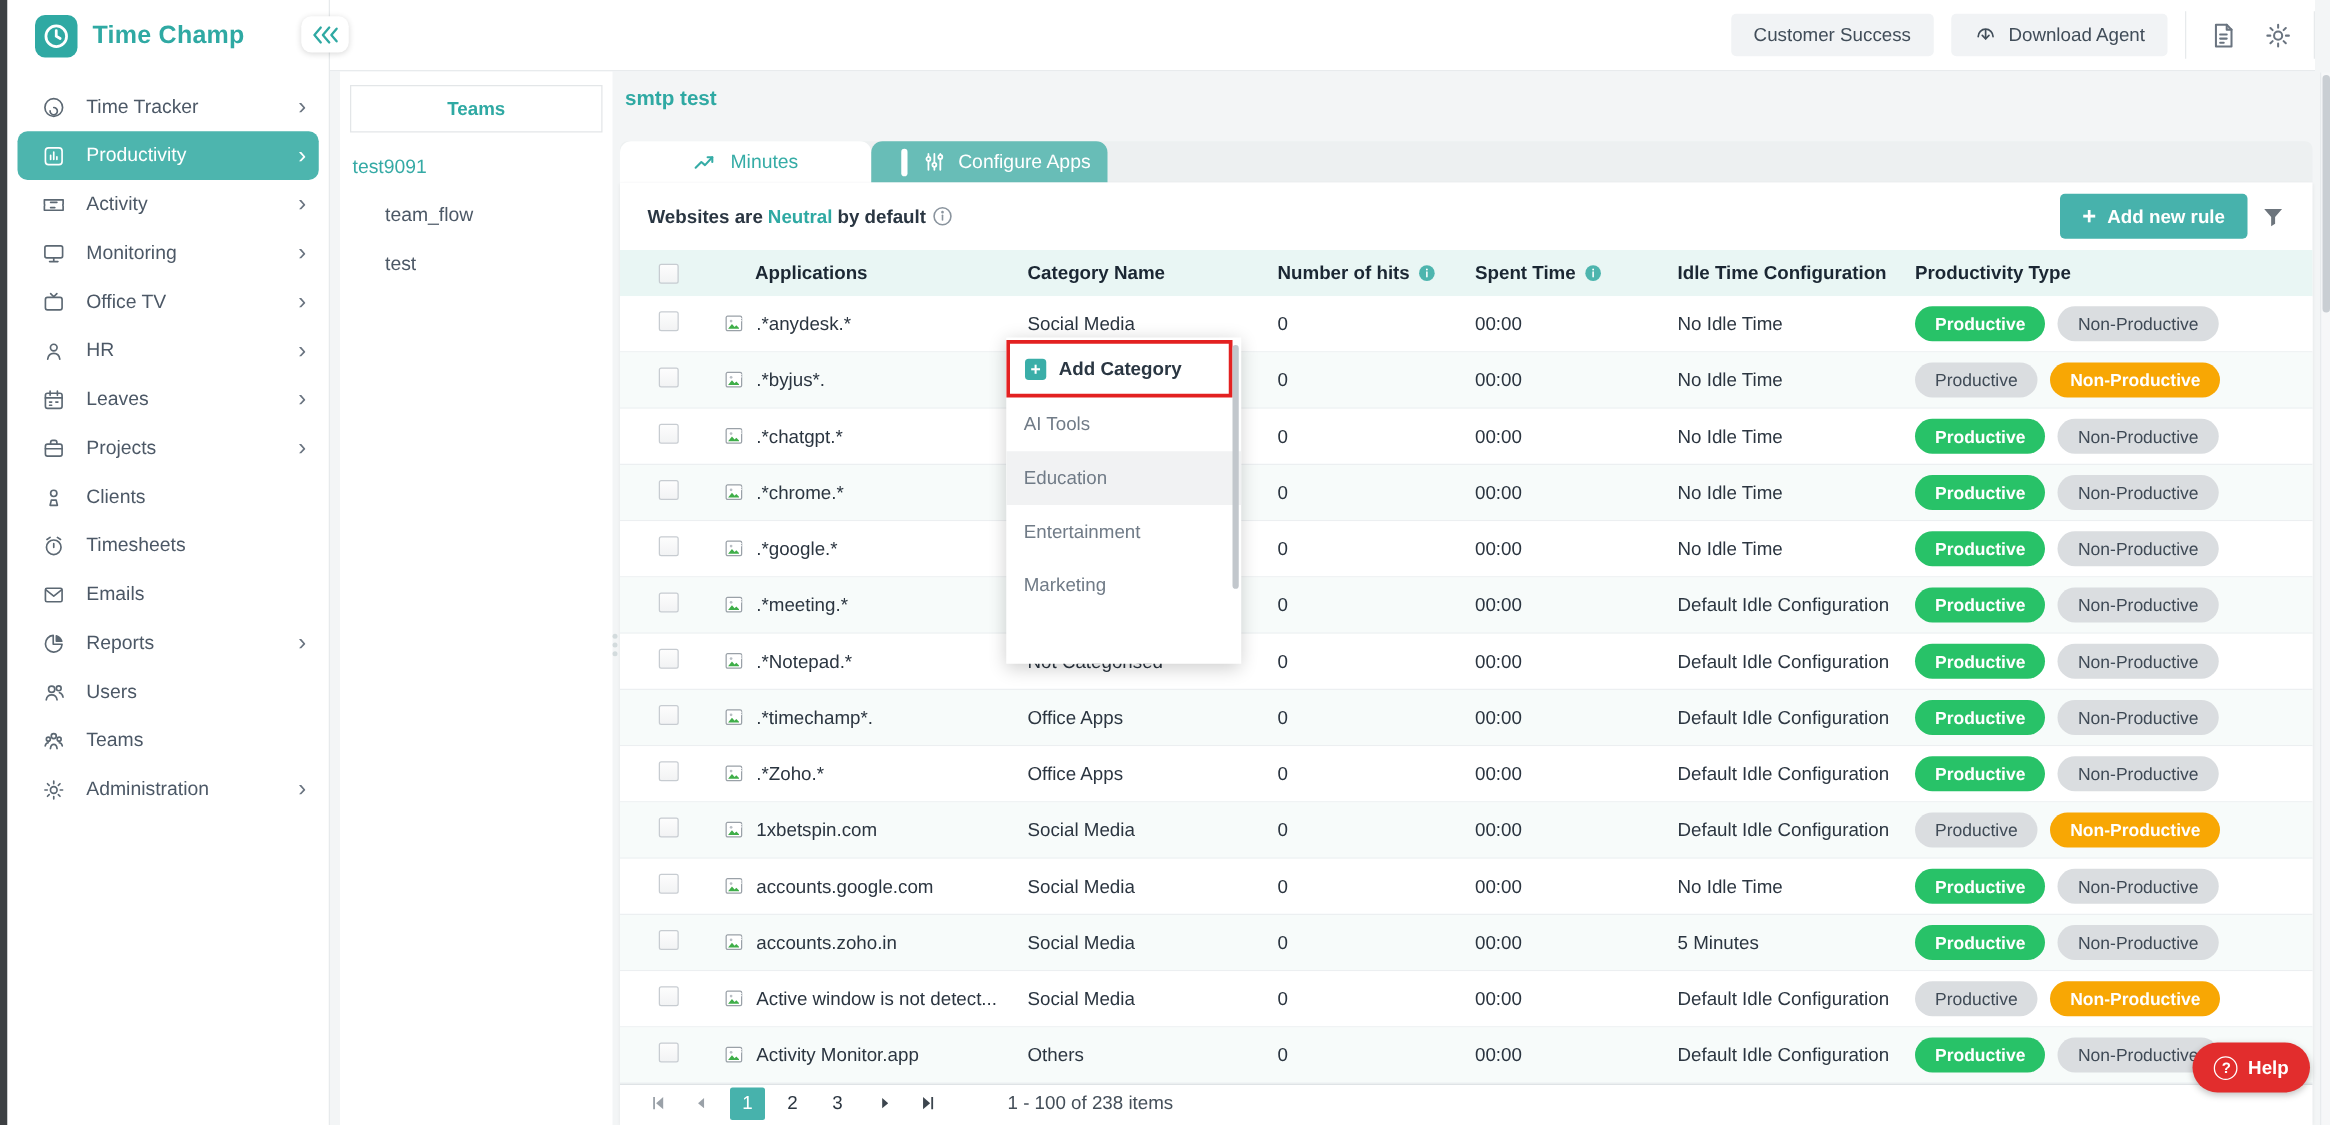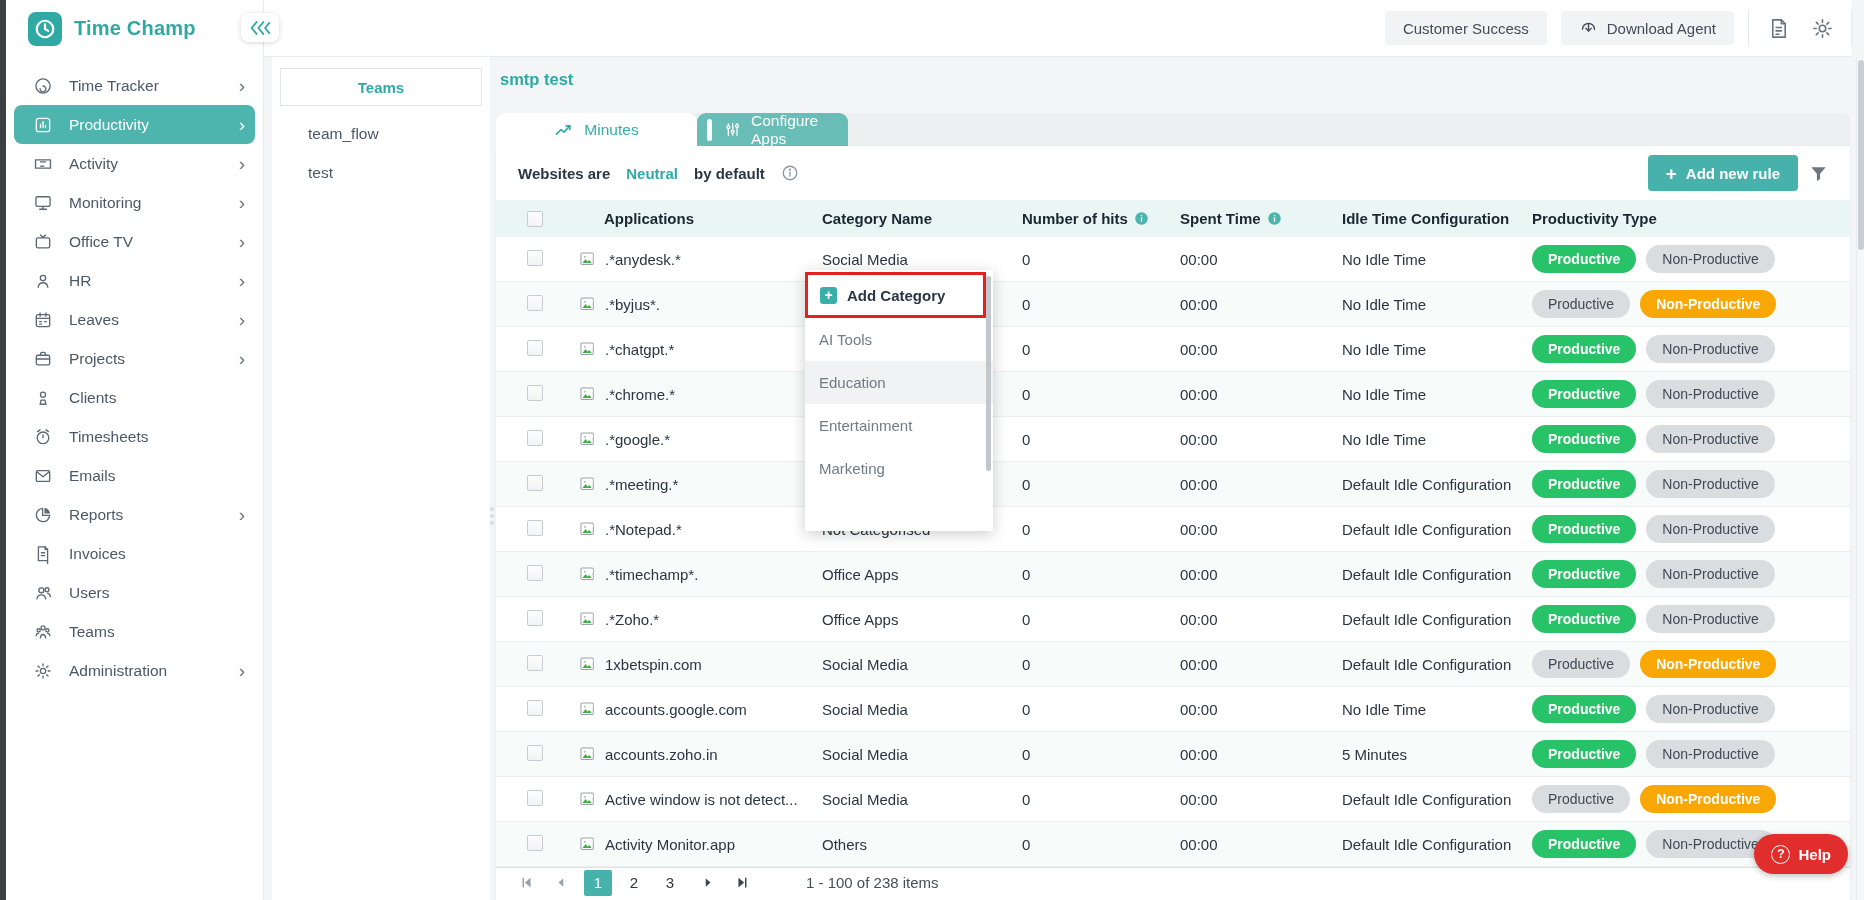--- a/index.html
+++ b/index.html
@@ -57,27 +57,27 @@
   .caret-down { width:0; height:0; border-left:5px solid transparent; border-right:5px solid transparent;
     border-top:6px solid #9aa1a8; margin-left:8px; }
 
   
   .page-title { position:absolute; left:500px; top:70px; color:#2fa9a3; font-size:16.5px; font-weight:bold; }
   .tab-bar { position:absolute; left:496px; top:113px; right:14px; height:33px; display:flex; background:#edf0f1;
     border-radius:6px 6px 0 0; }
   .tab { height:33px; display:flex; align-items:center; justify-content:center; gap:10px;
     font-size:15.5px; cursor:pointer; border-radius:9px 9px 0 0; }
   .tab.trends { width:201px; background:#fff; color:#35aca6; }
-  .tab.configure { width:151px; background:#68bdb7; color:#fff; position:relative; padding-left:10px; }
+  .tab.configure { width:189px; background:#68bdb7; color:#fff; position:relative; padding-left:10px; }
   .tab-indicator { width:5px; height:22px; background:#fff; border-radius:3px; margin-right:2px; }
 
   .card { position:absolute; left:496px; top:146px; width:1354px; height:754px; background:#fff;
     box-shadow:0 1px 3px rgba(0,0,0,.06); }
   .toolbar { height:54px; display:flex; align-items:center; padding:0 14px 0 22px; }
-  .banner { display:flex; align-items:center; gap:16px; font-size:15px; font-weight:bold; color:#2a3642; }
+  .banner { display:flex; align-items:center; gap:4px; font-size:15px; font-weight:bold; color:#2a3642; }
   .banner .hl { color:#2fa9a3; }
   .add-rule-btn { margin-left:auto; height:36px; background:#47b2ac; color:#fff; border:none; border-radius:4px;
     font-family:inherit; font-size:15px; font-weight:bold; padding:0 18px; display:flex; align-items:center; gap:9px; cursor:pointer; }
   .add-rule-btn .plus { font-size:19px; font-weight:bold; line-height:1; }
   .filter-btn { width:36px; height:36px; border:none; background:transparent; display:flex; align-items:center;
     justify-content:center; cursor:pointer; margin-left:2px; }
 
   .grid-row { display:grid; grid-template-columns:76px 246px 202px 158px 162px 190px auto; align-items:center; }
   .thead { height:37px; background:#e9f6f4; font-weight:bold; font-size:15px; color:#1b2733; }
   .thead .cell { display:flex; align-items:center; gap:6px; }
@@ -254,30 +254,20 @@
       <div class="menu-item">
         <span class="mi-icon">
           <svg width="20" height="20" viewBox="0 0 24 24" fill="none" stroke="#5c6873" stroke-width="1.6" stroke-linecap="round" stroke-linejoin="round">
             <path d="M11.5 4a8 8 0 1 0 8.5 8.5h-8.5z"></path>
             <path d="M14.5 4.3a8 8 0 0 1 5.2 5.2h-5.2z" fill="#5c6873"></path>
           </svg>
         </span>
     <span class="mi-label">Reports</span>
     <span class="mi-chevron">›</span>
       </div>
-      <div class="menu-item">
-        <span class="mi-icon">
-          <svg width="20" height="20" viewBox="0 0 24 24" fill="none" stroke="#5c6873" stroke-width="1.6" stroke-linecap="round" stroke-linejoin="round">
-            <path d="M6.5 3.5h8l3 3v17-3.5H6.5z"></path>
-            <path d="M14.5 3.5v3h3"></path>
-            <path d="M10 10.5h4M10 14h4"></path>
-          </svg>
-        </span>
-    <span class="mi-label">Invoices</span>
-    </div>
       <div class="menu-item">
         <span class="mi-icon">
           <svg width="20" height="20" viewBox="0 0 24 24" fill="none" stroke="#5c6873" stroke-width="1.6" stroke-linecap="round" stroke-linejoin="round">
             <circle cx="10" cy="8.8" r="3"></circle>
             <path d="M4.8 19c.5-3.1 2.5-4.7 5.2-4.7s4.7 1.6 5.2 4.7"></path>
             <circle cx="16.8" cy="8" r="2.3"></circle>
             <path d="M17.5 12.2c1.9.4 3 1.8 3.4 4.2"></path>
           </svg>
         </span>
     <span class="mi-label">Users</span>
@@ -340,20 +330,21 @@
       <circle cx="12" cy="12" r="3.4"></circle>
         <path d="M12 3v2.5M12 18.5V21M3 12h2.5M18.5 12H21M5.6 5.6l1.8 1.8M16.6 16.6l1.8 1.8M18.4 5.6l-1.8 1.8M7.4 16.6l-1.8 1.8"></path>
     </svg>
   </span>
   <span class="tb-sep"></span>
 </header>
 
 <section class="teams-panel">
   <div class="teams-header">Teams</div>
   <div class="tree">
+      <div class="tree-item lvl0">test9091</div>
       <div class="tree-item lvl1">team_flow</div>
       <div class="tree-item lvl1">test</div>
     </div>
 </section>
 <div class="panel-resizer">
   <span class="dots">
       <i></i>
       <i></i>
       <i></i>
     </span>

